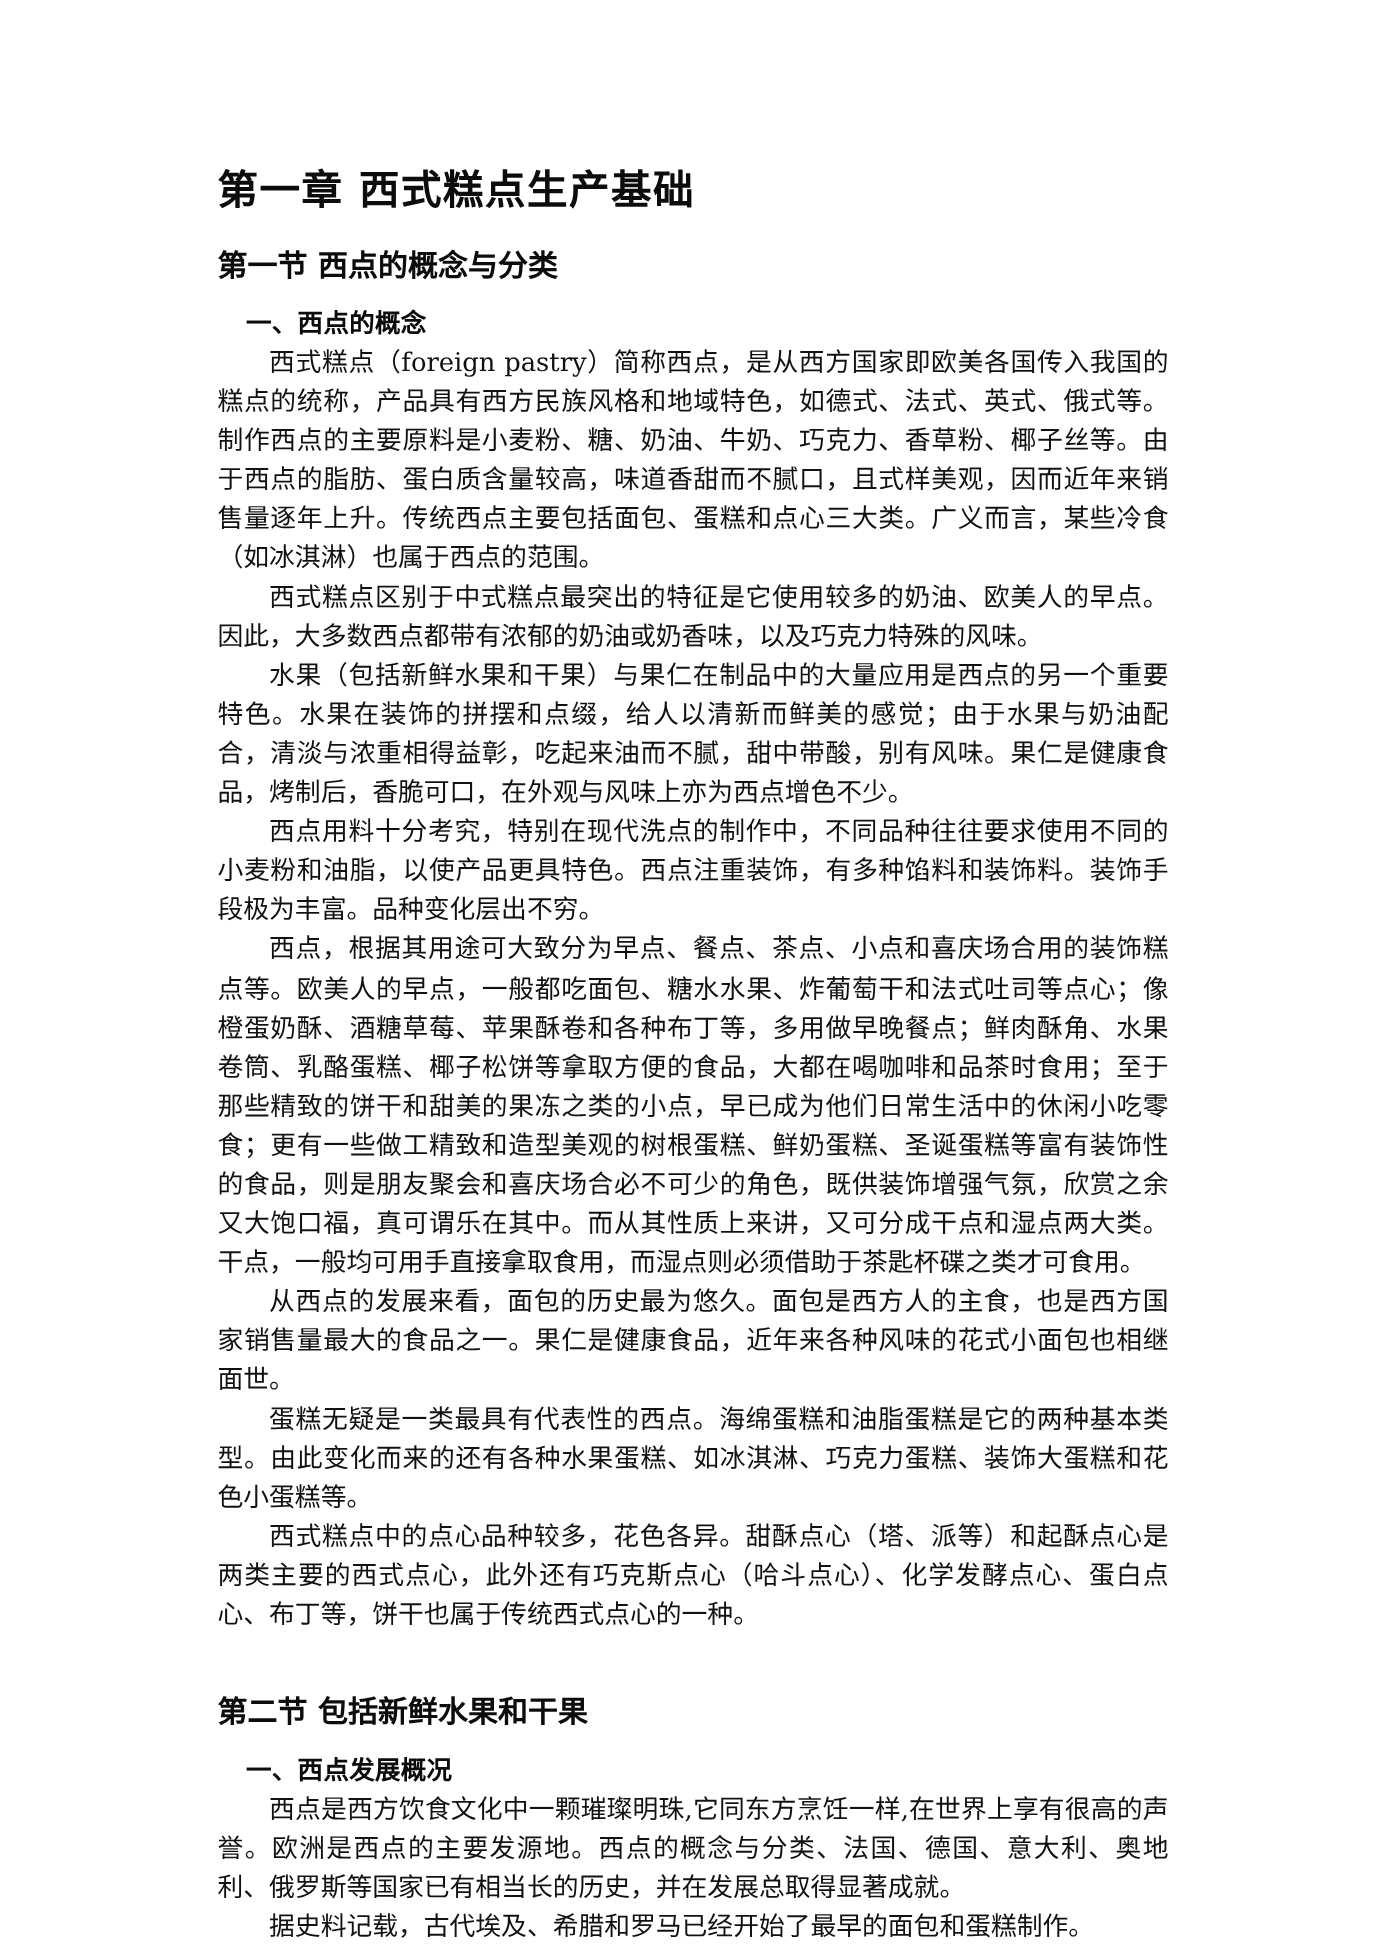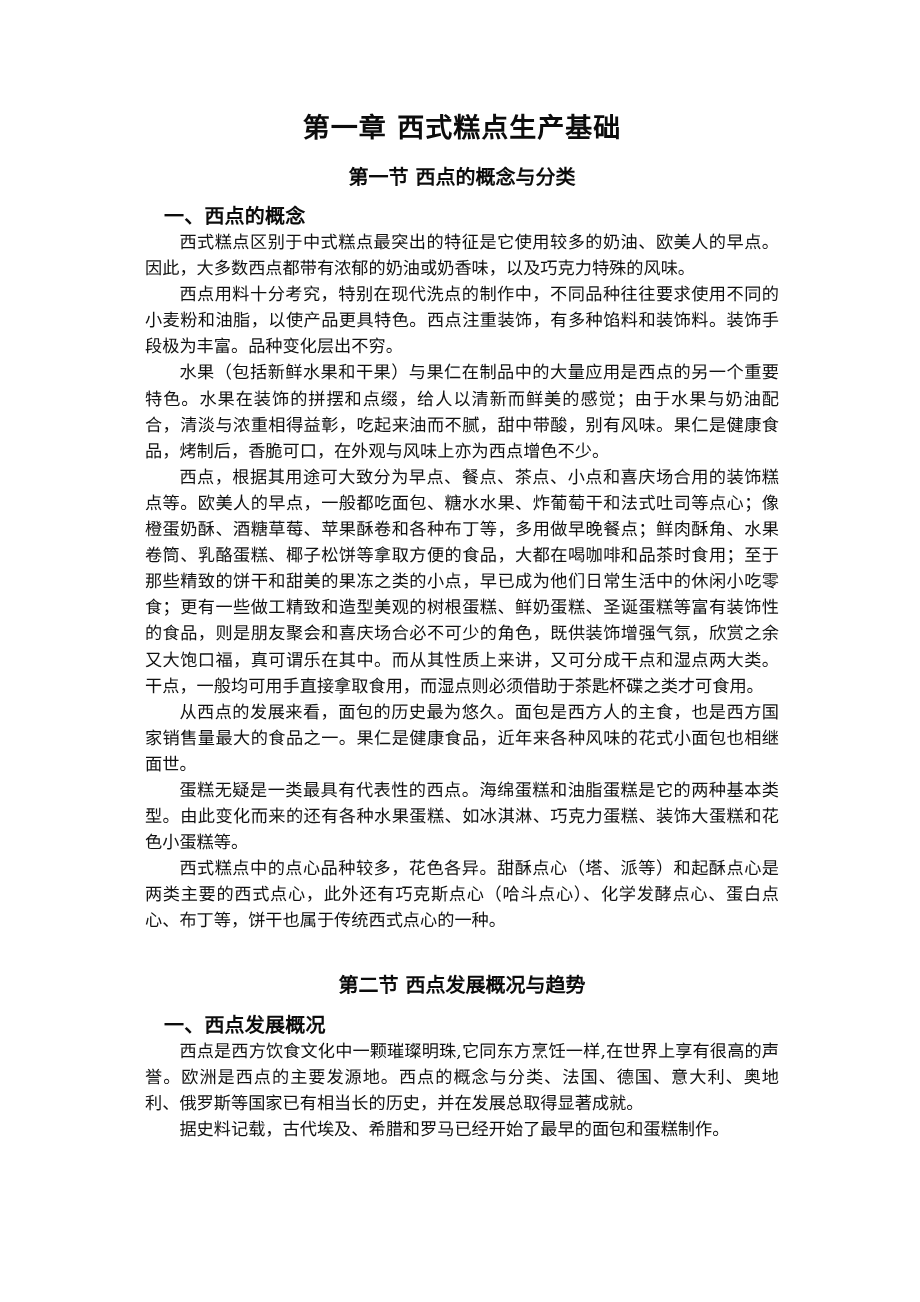--- a/index.html
+++ b/index.html
@@ -24,55 +24,54 @@
     position: absolute;
     left: 145px;
     top: 0;
     width: 634px;
   }
   .chapter-title {
     font-family: "DejaVu Sans", "Liberation Sans", sans-serif;
     font-size: 27px;
     font-weight: bold;
     letter-spacing: 1px;
-    text-align: center;
+    text-align: left;
     margin: 0;
     padding: 0;
     position: absolute;
     left: 0;
     top: 111px;
     width: 634px;
     line-height: 1.25;
     color: #0c0c0c;
   }
   .section-title {
     font-family: "DejaVu Sans", "Liberation Sans", sans-serif;
     font-size: 20px;
     font-weight: bold;
-    text-align: center;
     line-height: 1.3;
     margin: 0;
     padding: 0;
     color: #0c0c0c;
   }
   .section-title.s1 {
     position: absolute;
     left: 0;
     top: 164px;
     width: 634px;
   }
   .flow {
     position: absolute;
     left: 0;
     top: 203px;
     width: 634px;
   }
   .sub-heading {
     font-family: "DejaVu Sans", "Liberation Sans", sans-serif;
-    font-size: 20px;
+    font-size: 17px;
     font-weight: bold;
     line-height: 26px;
     margin: 0;
     padding: 0 0 0 19px;
     color: #0c0c0c;
     letter-spacing: 0.2px;
   }
   p.para {
     font-family: "DejaVu Serif", "Liberation Serif", serif;
     font-size: 17.2px;
@@ -97,31 +96,32 @@
 <div class="page">
   <div class="content">
 
     <h1 class="chapter-title">第一章  西式糕点生产基础</h1>
 
     <h2 class="section-title s1">第一节  西点的概念与分类</h2>
 
     <div class="flow">
 
       <h3 class="sub-heading">一、西点的概念</h3>
+      <p class="para">西式糕点（foreign pastry）简称西点，是从西方国家即欧美各国传入我国的糕点的统称，产品具有西方民族风格和地域特色，如德式、法式、英式、俄式等。制作西点的主要原料是小麦粉、糖、奶油、牛奶、巧克力、香草粉、椰子丝等。由于西点的脂肪、蛋白质含量较高，味道香甜而不腻口，且式样美观，因而近年来销售量逐年上升。传统西点主要包括面包、蛋糕和点心三大类。广义而言，某些冷食（如冰淇淋）也属于西点的范围。</p>
       <p class="para">西式糕点区别于中式糕点最突出的特征是它使用较多的奶油、欧美人的早点。因此，大多数西点都带有浓郁的奶油或奶香味，以及巧克力特殊的风味。</p>
+      <p class="para">水果（包括新鲜水果和干果）与果仁在制品中的大量应用是西点的另一个重要特色。水果在装饰的拼摆和点缀，给人以清新而鲜美的感觉；由于水果与奶油配合，清淡与浓重相得益彰，吃起来油而不腻，甜中带酸，别有风味。果仁是健康食品，烤制后，香脆可口，在外观与风味上亦为西点增色不少。</p>
       <p class="para">西点用料十分考究，特别在现代洗点的制作中，不同品种往往要求使用不同的小麦粉和油脂，以使产品更具特色。西点注重装饰，有多种馅料和装饰料。装饰手段极为丰富。品种变化层出不穷。</p>
-      <p class="para">水果（包括新鲜水果和干果）与果仁在制品中的大量应用是西点的另一个重要特色。水果在装饰的拼摆和点缀，给人以清新而鲜美的感觉；由于水果与奶油配合，清淡与浓重相得益彰，吃起来油而不腻，甜中带酸，别有风味。果仁是健康食品，烤制后，香脆可口，在外观与风味上亦为西点增色不少。</p>
 
       <p class="para">西点，根据其用途可大致分为早点、餐点、茶点、小点和喜庆场合用的装饰糕点等。欧美人的早点，一般都吃面包、糖水水果、炸葡萄干和法式吐司等点心；像橙蛋奶酥、酒糖草莓、苹果酥卷和各种布丁等，多用做早晚餐点；鲜肉酥角、水果卷筒、乳酪蛋糕、椰子松饼等拿取方便的食品，大都在喝咖啡和品茶时食用；至于那些精致的饼干和甜美的果冻之类的小点，早已成为他们日常生活中的休闲小吃零食；更有一些做工精致和造型美观的树根蛋糕、鲜奶蛋糕、圣诞蛋糕等富有装饰性的食品，则是朋友聚会和喜庆场合必不可少的角色，既供装饰增强气氛，欣赏之余又大饱口福，真可谓乐在其中。而从其性质上来讲，又可分成干点和湿点两大类。干点，一般均可用手直接拿取食用，而湿点则必须借助于茶匙杯碟之类才可食用。</p>
       <p class="para">从西点的发展来看，面包的历史最为悠久。面包是西方人的主食，也是西方国家销售量最大的食品之一。果仁是健康食品，近年来各种风味的花式小面包也相继面世。</p>
       <p class="para">蛋糕无疑是一类最具有代表性的西点。海绵蛋糕和油脂蛋糕是它的两种基本类型。由此变化而来的还有各种水果蛋糕、如冰淇淋、巧克力蛋糕、装饰大蛋糕和花色小蛋糕等。</p>
       <p class="para">西式糕点中的点心品种较多，花色各异。甜酥点心（塔、派等）和起酥点心是两类主要的西式点心，此外还有巧克斯点心（哈斗点心）、化学发酵点心、蛋白点心、布丁等，饼干也属于传统西式点心的一种。</p>
 
       <div class="spacer-top"></div>
-      <h2 class="section-title s2">第二节  西点发展概况与趋势</h2>
+      <h2 class="section-title s2">第二节  包括新鲜水果和干果</h2>
 
       <h3 class="sub-heading">一、西点发展概况</h3>
       <p class="para">西点是西方饮食文化中一颗璀璨明珠,它同东方烹饪一样,在世界上享有很高的声誉。欧洲是西点的主要发源地。西点的概念与分类、法国、德国、意大利、奥地利、俄罗斯等国家已有相当长的历史，并在发展总取得显著成就。</p>
       <p class="para">据史料记载，古代埃及、希腊和罗马已经开始了最早的面包和蛋糕制作。</p>
 
     </div>
   </div>
 </div>
 
 </body></html>

